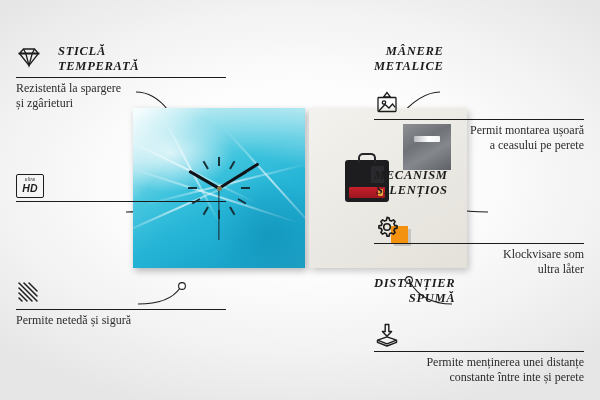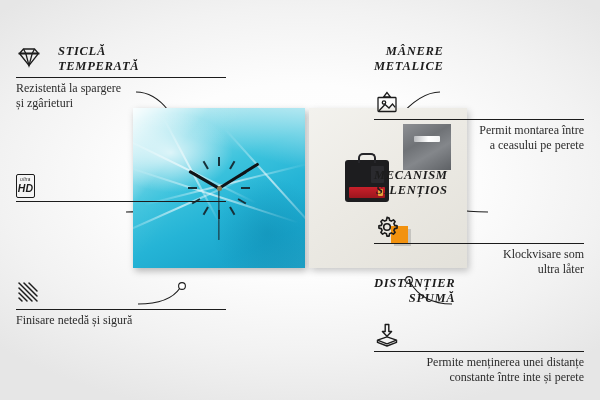--- a/index.html
+++ b/index.html
@@ -257,21 +257,21 @@
   .icon {
     flex: 0 0 auto;
     width: 26px;
     height: 26px;
     color: #1c1c1c;
   }
   .icon svg { display: block; width: 26px; height: 26px; }
 
   .hd-badge {
     flex: 0 0 auto;
-    width: 19px;
+    width: 28px;
     height: 24px;
     border: 1.4px solid #1c1c1c;
     border-radius: 2px;
     display: flex;
     flex-direction: column;
     align-items: center;
     justify-content: center;
     line-height: 1;
   }
   .hd-ultra {
@@ -393,38 +393,38 @@
           <path d="M3 3 L21 21"></path>
           <path d="M3 8 L16 21"></path>
           <path d="M3 13 L11 21"></path>
           <path d="M3 18 L6 21"></path>
           <path d="M8 3 L21 16"></path>
           <path d="M13 3 L21 11"></path>
         </svg>
       </span>
     </div>
     <div class="rule"></div>
-    <div class="callout-desc">Finisare netedă și sigură</div>
+    <div class="callout-desc">Permite netedă și sigură</div>
   </div>
 
   <div class="callout callout-right" style="left:374px; top:44px;">
     <div class="callout-head">
       <span class="callout-title">MÂNERE
 METALICE</span>
       <span class="icon">
         <svg viewBox="0 0 26 26" fill="none" stroke="#1c1c1c" stroke-width="1.3">
           <path d="M13 2.5 L9.5 7 L16.5 7 Z"></path>
           <rect x="4" y="7.5" width="18" height="14" rx="0.8"></rect>
           <circle cx="10" cy="12.5" r="1.7"></circle>
           <path d="M4.8 21 L11 14.5 L15 18 L18.5 14 L21.2 17.4"></path>
         </svg>
       </span>
     </div>
     <div class="rule"></div>
-    <div class="callout-desc">Permit montarea între
+    <div class="callout-desc">Permit montarea ușoară
 a ceasului pe perete</div>
   </div>
 
   <div class="callout callout-right" style="left:374px; top:168px;">
     <div class="callout-head">
       <span class="callout-title">MECANISM
 SILENȚIOS</span>
       <span class="icon">
         <svg viewBox="0 0 26 26" fill="none" stroke="#1c1c1c" stroke-width="1.6" stroke-linejoin="round">
           <path d="M13 3.2 L15.1 3.9 L15.6 6.3 L17.3 7.1 L19.4 5.9 L21.1 7.6 L19.9 9.7 L20.7 11.4 L23.1 11.9 L23.1 14.1 L20.7 14.6 L19.9 16.3 L21.1 18.4 L19.4 20.1 L17.3 18.9 L15.6 19.7 L15.1 22.1 L12.9 22.1 L12.4 19.7 L10.7 18.9 L8.6 20.1 L6.9 18.4 L8.1 16.3 L7.3 14.6 L4.9 14.1 L4.9 11.9 L7.3 11.4 L8.1 9.7 L6.9 7.6 L8.6 5.9 L10.7 7.1 L12.4 6.3 L12.9 3.9 Z"></path>

